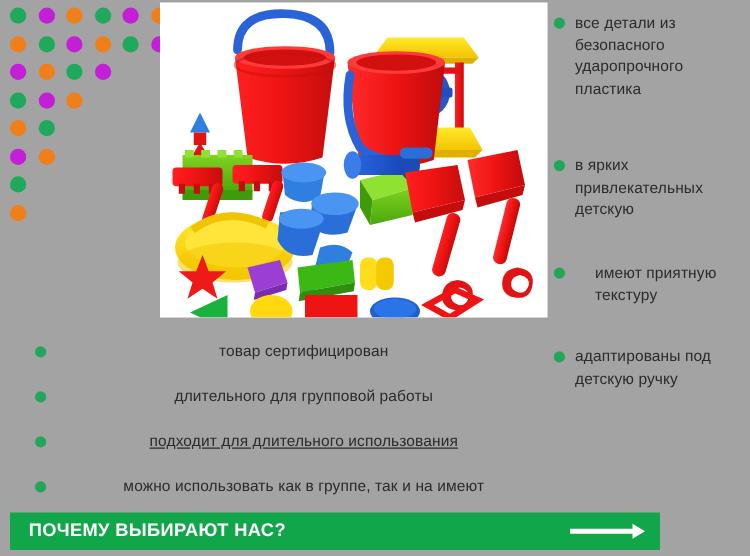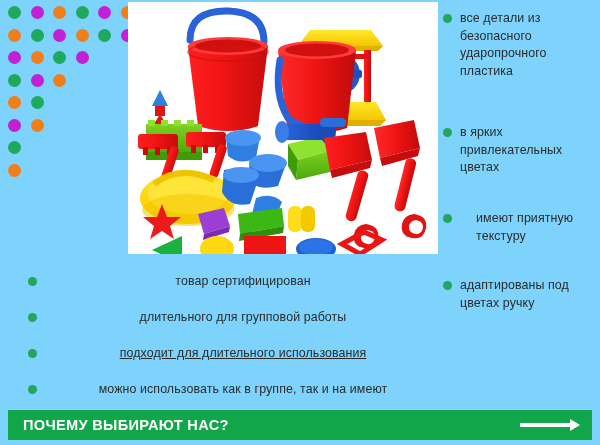--- a/index.html
+++ b/index.html
@@ -2,21 +2,21 @@
 <html><head>
 <meta charset="utf-8">
 <style>
   html,body{margin:0;padding:0;}
   body{
     width:600px;height:445px;
     background:#ffffff;
     font-family:"Liberation Sans","DejaVu Sans",sans-serif;
     overflow:hidden;position:relative;
   }
-  .slide{position:absolute;inset:0;background:#7dd3fc;}
+  .slide{position:absolute;inset:0;background:#a3a3a3;}
 
   
   .dot-grid{position:absolute;left:8px;top:6px;width:170px;height:180px;}
   .dot-grid .dot{position:absolute;width:13px;height:13px;border-radius:50%;}
 
   
   .photo{position:absolute;left:128px;top:2px;width:310px;height:252px;background:#fff;overflow:hidden;}
   .photo svg{display:block;}
 
   
@@ -27,21 +27,21 @@
   .b-text{
     position:absolute;color:#2b2b2b;font-size:12.4px;line-height:17.5px;
     letter-spacing:.1px;white-space:pre-line;
   }
 
   .list-right{position:absolute;left:0;top:0;width:600px;height:340px;}
   .list-bottom{position:absolute;left:0;top:260px;width:440px;height:150px;text-align:center;}
 
   
   .banner{
-    position:absolute;left:8px;top:410px;width:584px;height:30px;
+    position:absolute;left:8px;top:410px;width:520px;height:30px;
     background:#12a64a;display:flex;align-items:center;justify-content:center;
   }
   .banner-title{
     color:#ffffff;font-size:14.6px;font-weight:bold;letter-spacing:.3px;
     margin-left:15px;white-space:nowrap;
   }
   .banner-arrow{margin-left:auto;margin-right:12px;display:block;}
 </style>
 </head>
 <body>
@@ -256,27 +256,27 @@
 
   <div class="list-right">
       <div class="bullet-dot" style="left: 443px; top: 14px; background: rgb(33, 166, 90);"></div>
       <div class="b-text" style="left: 460px; top: 10px; width: 140px;">все детали из
 безопасного
 ударопрочного
 пластика</div>
       <div class="bullet-dot" style="left: 443px; top: 128px; background: rgb(33, 166, 90);"></div>
       <div class="b-text" style="left: 460px; top: 124px; width: 140px;">в ярких
 привлекательных
-цветах</div>
+детскую</div>
       <div class="bullet-dot" style="left: 443px; top: 214px; background: rgb(33, 166, 90);"></div>
       <div class="b-text" style="left: 476px; top: 210px; width: 140px;">имеют приятную
 текстуру</div>
       <div class="bullet-dot" style="left: 443px; top: 281px; background: rgb(33, 166, 90);"></div>
       <div class="b-text" style="left: 460px; top: 277px; width: 140px;">адаптированы под
-цветах ручку</div>
+детскую ручку</div>
     </div>
 
   <div class="list-bottom">
       <div class="bullet-dot" style="left: 28px; top: 17px; background: rgb(33, 166, 90);"></div>
       <div class="b-text" style="left: 43px; top: 13px; width: 400px;">товар сертифицирован</div>
       <div class="bullet-dot" style="left: 28px; top: 53px; background: rgb(33, 166, 90);"></div>
       <div class="b-text" style="left: 43px; top: 49px; width: 400px;">длительного для групповой работы</div>
       <div class="bullet-dot" style="left: 28px; top: 89px; background: rgb(33, 166, 90);"></div>
       <div class="b-text" style="left: 43px; top: 85px; width: 400px; text-decoration: underline;">подходит для длительного использования</div>
       <div class="bullet-dot" style="left: 28px; top: 125px; background: rgb(33, 166, 90);"></div>

